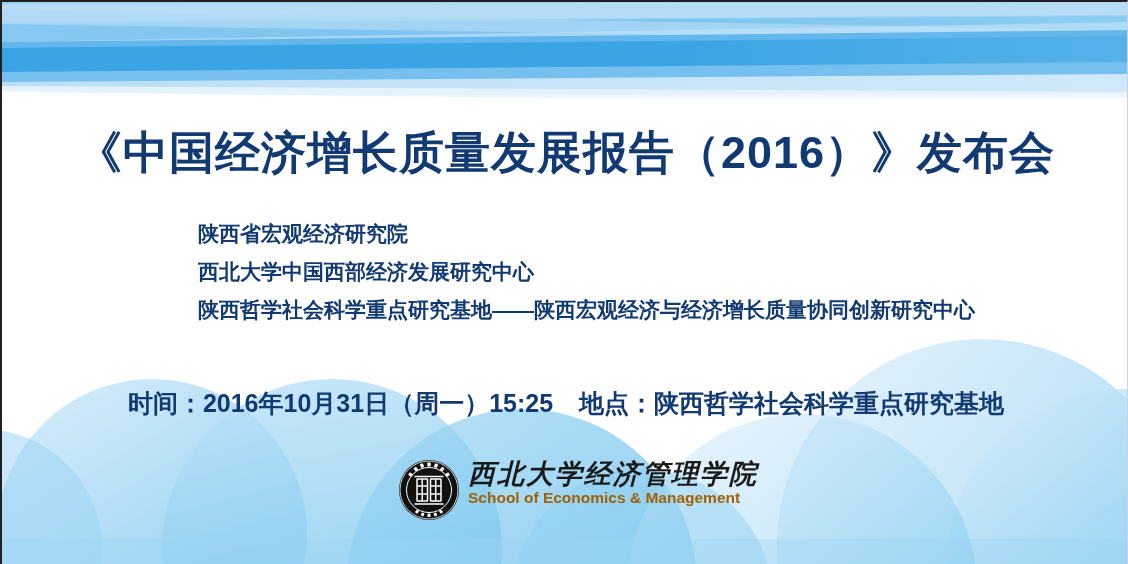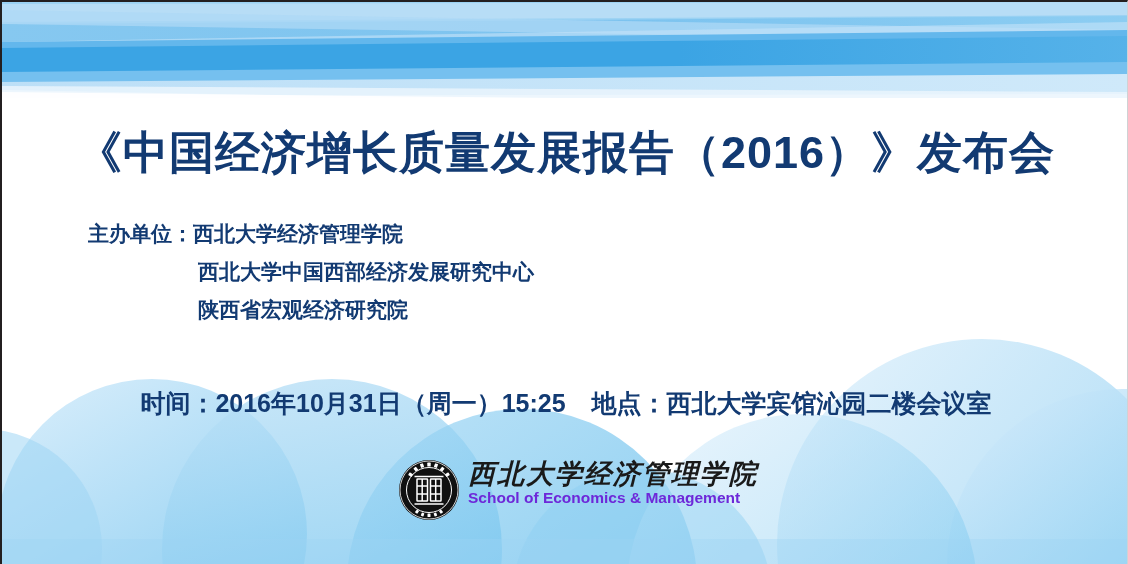--- a/index.html
+++ b/index.html
@@ -118,21 +118,21 @@
     font-weight: bold;
     font-style: italic;
     color: #1a1a1a;
     letter-spacing: 2px;
     line-height: 30px;
     white-space: nowrap;
   }
   .logo-en1, .logo-en2 {
     font-size: 15.5px;
     font-weight: bold;
-    color: #6d28d9;
+    color: #a16207;
     line-height: 18px;
     white-space: nowrap;
   }
 </style>
 </head>
 <body>
 
 <div id="poster">
 
   <div id="banner">
@@ -222,29 +222,27 @@
 
       <rect x="0" y="205" width="1128" height="25" fill="#9ed5f3" opacity="0.35"></rect>
     </svg>
   </div>
 
   <div id="content">
 
     <div class="poster-title">《中国经济增长质量发展报告（2016）》发布会</div>
 
     <div class="org-block">
-      <div class="org-line">
-        <span>主办单位：</span><span>西北大学经济管理学院</span>
-      </div>
+      <div class="org-line indent">陕西省宏观经济研究院</div>
       <div class="org-line indent">西北大学中国西部经济发展研究中心</div>
-      <div class="org-line indent">陕西省宏观经济研究院</div>
+      <div class="org-line indent">陕西哲学社会科学重点研究基地——陕西宏观经济与经济增长质量协同创新研究中心</div>
     </div>
 
     <div class="meta-line">
-      <span>时间：</span><span>2016年10月31日（周一）15:25</span><span class="meta-gap"></span><span>地点：</span><span>西北大学宾馆沁园二楼会议室</span>
+      <span>时间：</span><span>2016年10月31日（周一）15:25</span><span class="meta-gap"></span><span>地点：</span><span>陕西哲学社会科学重点研究基地</span>
     </div>
 
     <div id="logo">
       <div id="seal">
         <svg width="62" height="62" viewBox="0 0 62 62" xmlns="http://www.w3.org/2000/svg">
           <circle cx="31" cy="31" r="30" fill="#111111"></circle>
           <circle cx="31" cy="31" r="29" fill="none" stroke="#ffffff" stroke-width="0.8"></circle>
           <circle cx="31" cy="31" r="22.5" fill="none" stroke="#ffffff" stroke-width="1"></circle>
           <circle cx="31" cy="31" r="21" fill="#111111"></circle>
 

